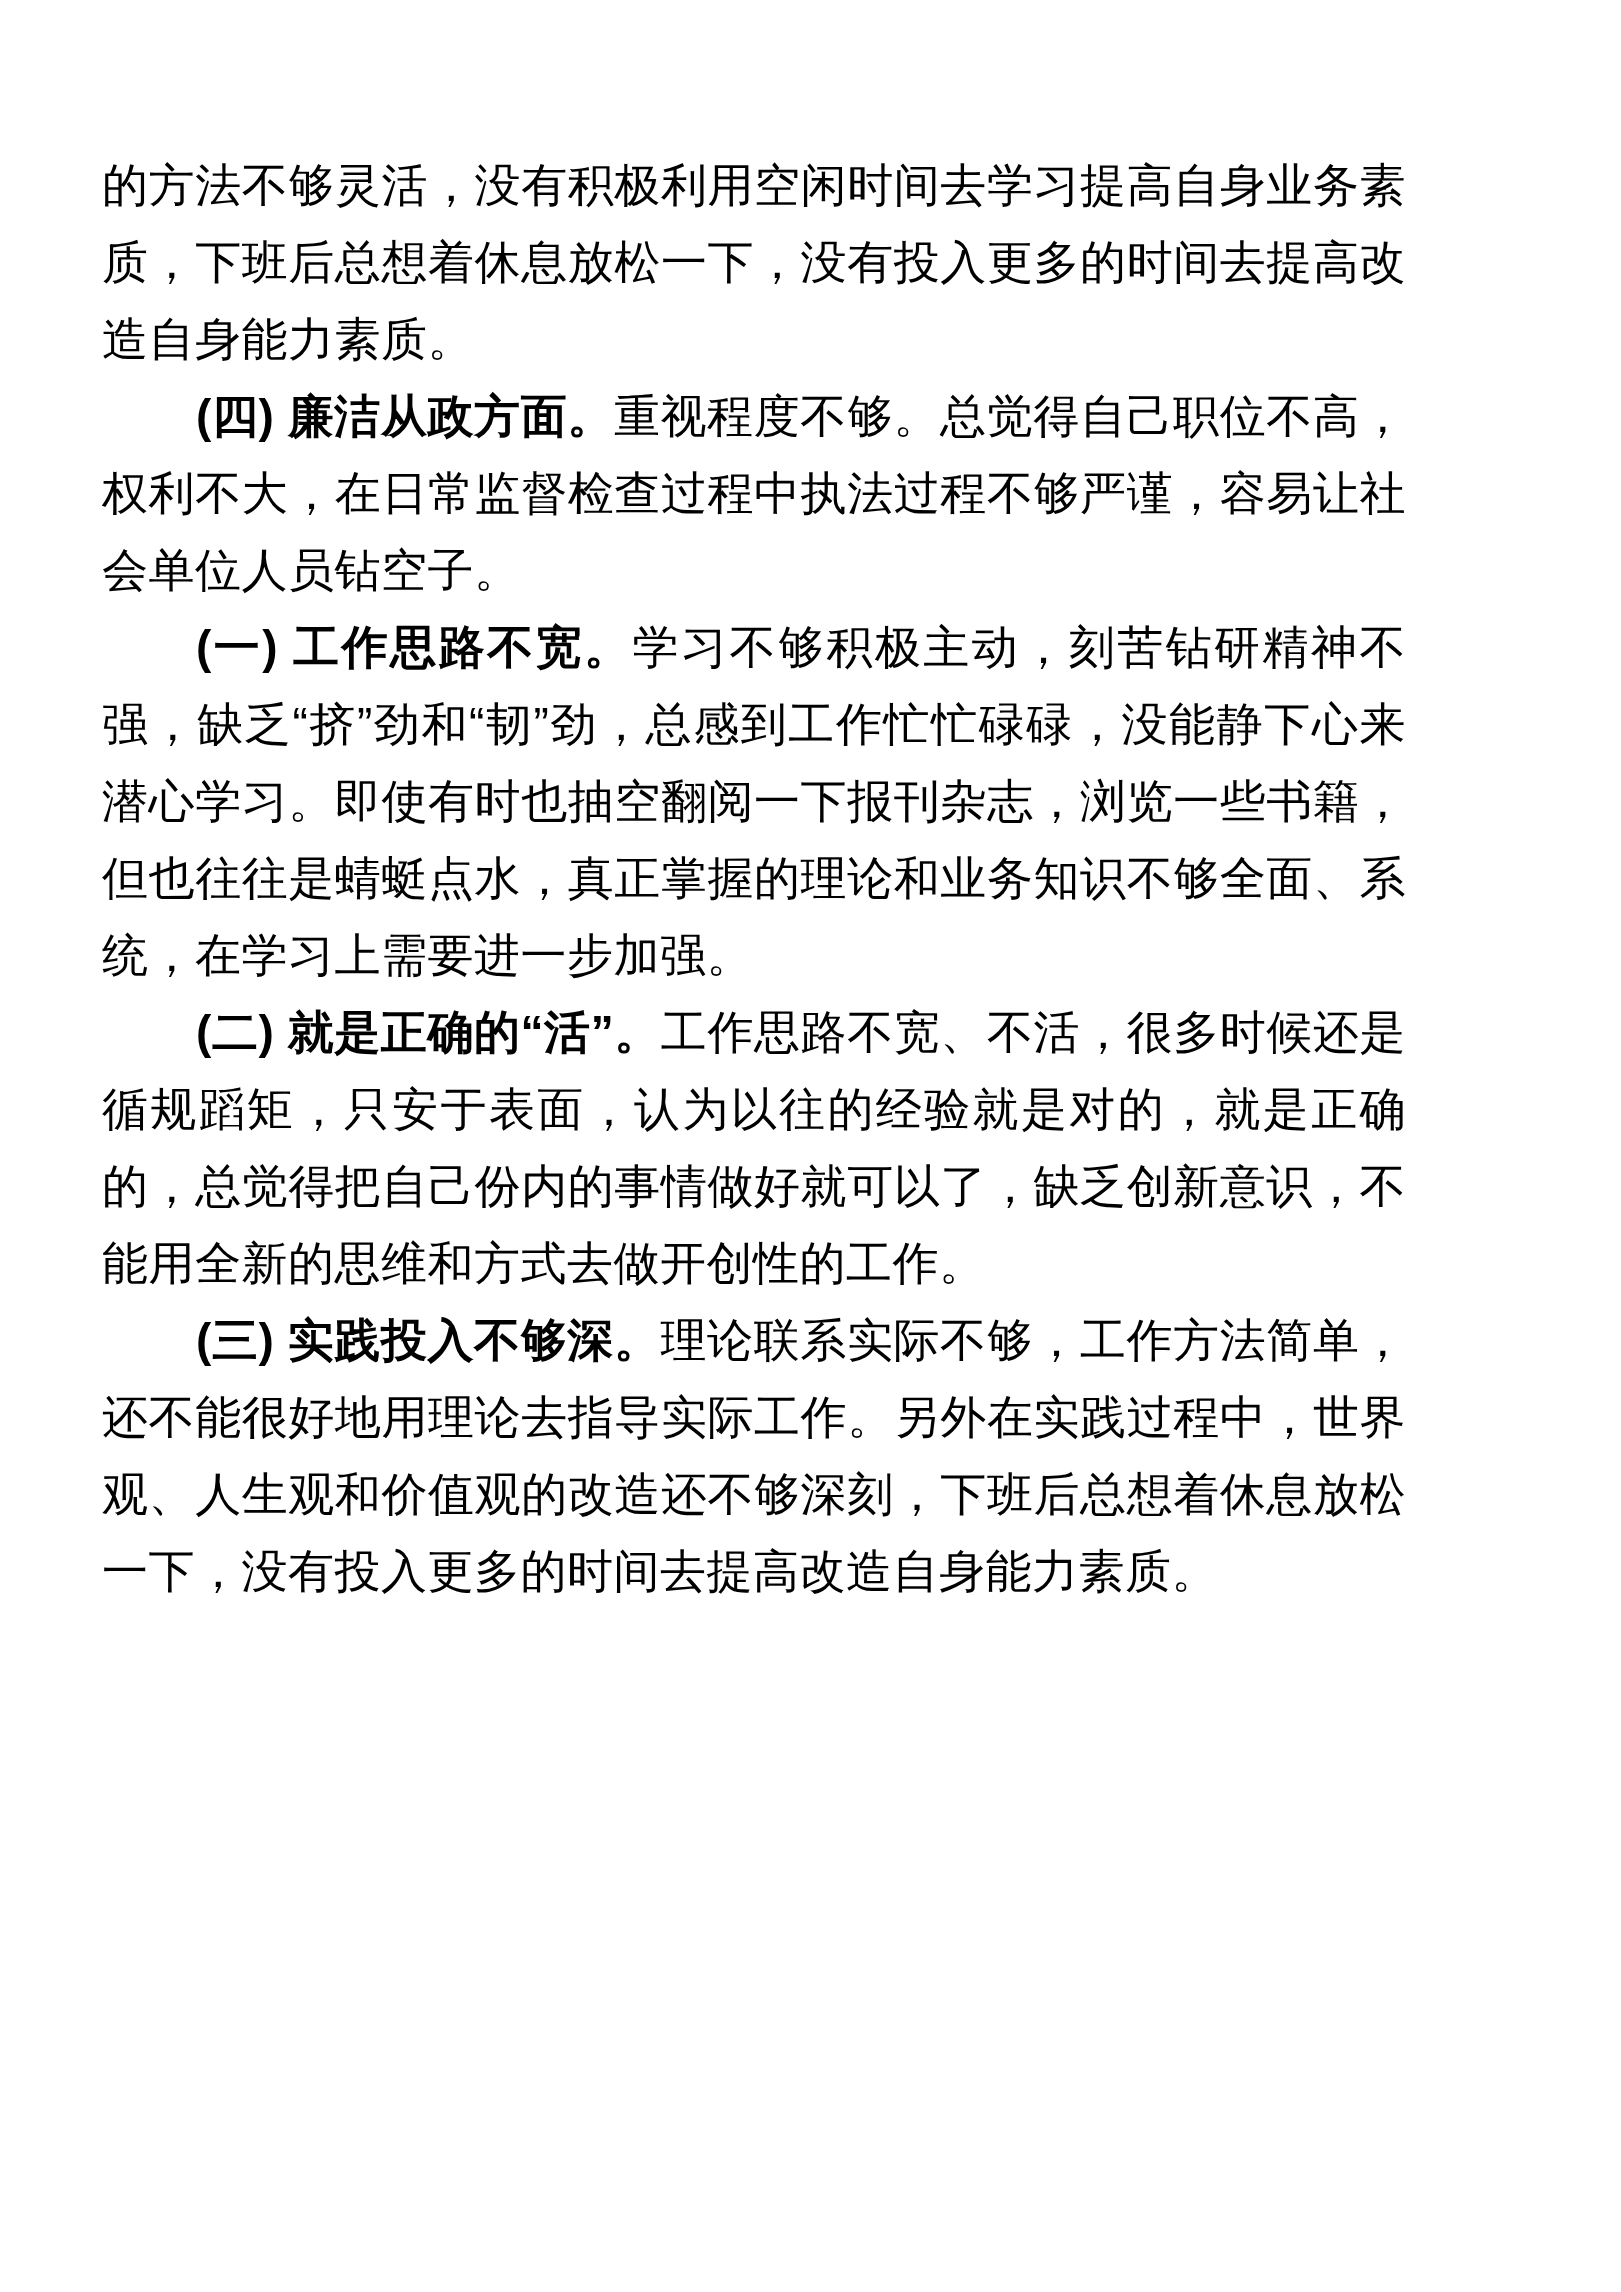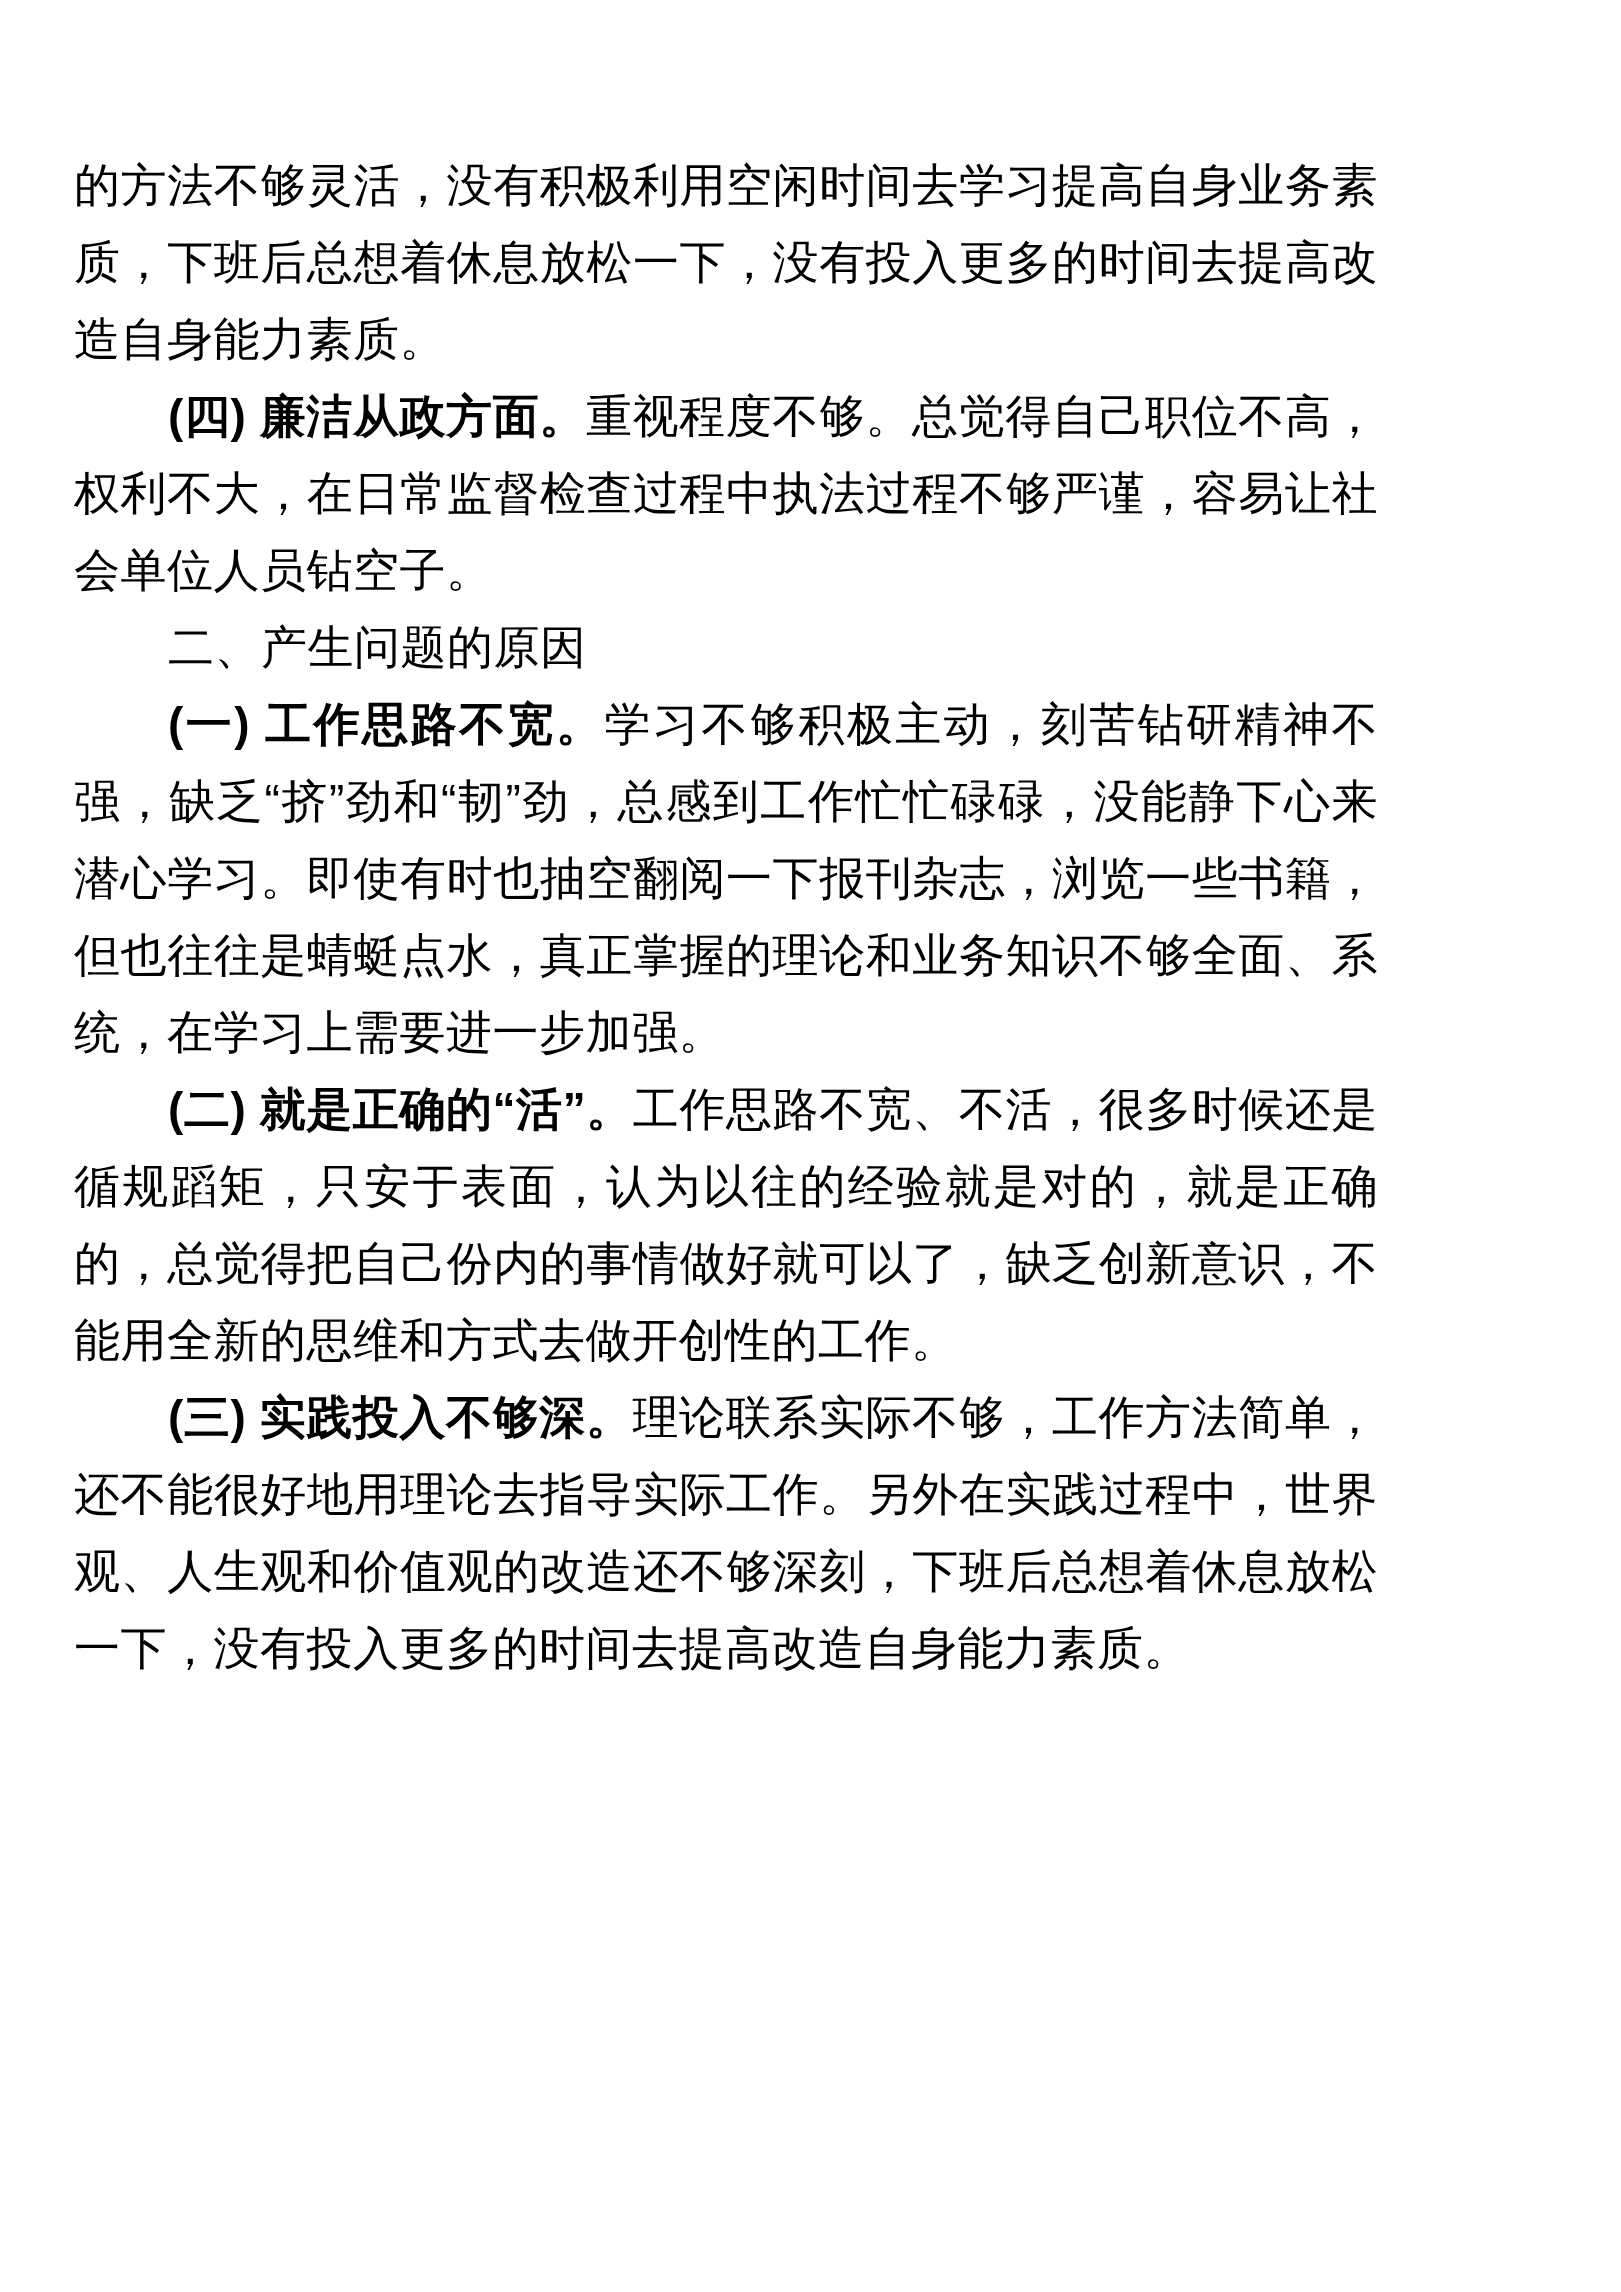--- a/index.html
+++ b/index.html
@@ -13,21 +13,21 @@
     font-family: "Liberation Sans", "DejaVu Sans", sans-serif;
     color: #000000;
     overflow: hidden;
   }
   .page {
     position: relative;
     width: 1621px;
     height: 2293px;
     background: #ffffff;
     box-sizing: border-box;
-    padding: 147px 157px 118px 74px;
+    padding: 147px 157px 118px 102px;
   }
   .doc-body {
     width: 1304px;
   }
   p.para {
     margin: 0 0 0 0;
     font-size: 46px;
     line-height: 77px;
     letter-spacing: 0.5px;
     text-align: justify;
@@ -59,23 +59,20 @@
   <div class="doc-body">
 
     <p class="para">
       <span>的方法不够灵活，没有积极利用空闲时间去学习提高自身业务素质，下班后总想着休息放松一下，没有投入更多的时间去提高改造自身能力素质。</span>
     </p>
 
     <p class="para indent">
       <span class="lead">(四) 廉洁从政方面。</span><span>重视程度不够。总觉得自己职位不高，权利不大，在日常监督检查过程中执法过程不够严谨，容易让社会单位人员钻空子。</span>
     </p>
 
-    <p class="heading-line">
-      <span>二、产生问题的原因</span>
-    </p>
 
     <p class="para indent">
       <span class="lead">(一) 工作思路不宽。</span><span>学习不够积极主动，刻苦钻研精神不强，缺乏“挤”劲和“韧”劲，总感到工作忙忙碌碌，没能静下心来潜心学习。即使有时也抽空翻阅一下报刊杂志，浏览一些书籍，但也往往是蜻蜓点水，真正掌握的理论和业务知识不够全面、系统，在学习上需要进一步加强。</span>
     </p>
 
     <p class="para indent">
       <span class="lead">(二) 就是正确的“活”。</span><span>工作思路不宽、不活，很多时候还是循规蹈矩，只安于表面，认为以往的经验就是对的，就是正确的，总觉得把自己份内的事情做好就可以了，缺乏创新意识，不能用全新的思维和方式去做开创性的工作。</span>
     </p>
 
     <p class="para indent">

